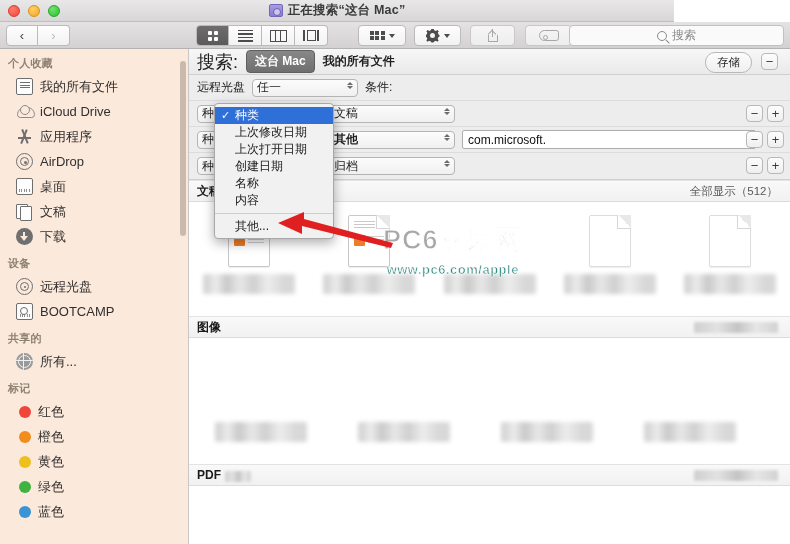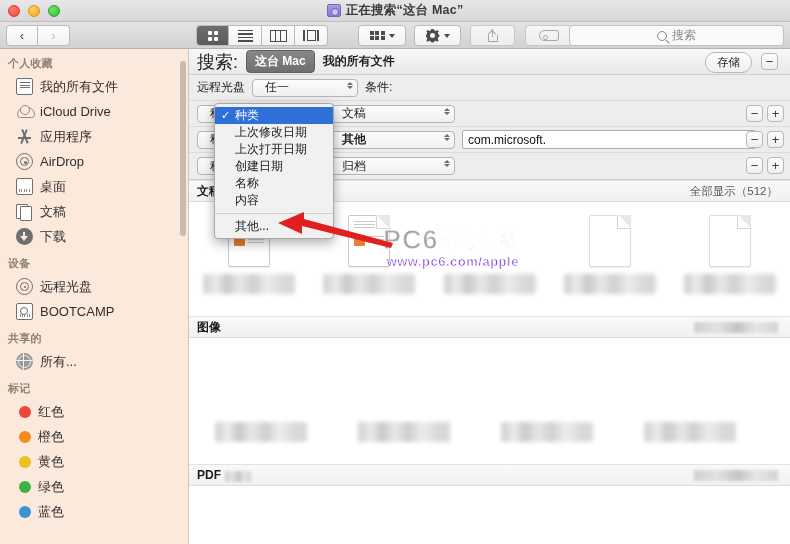--- a/index.html
+++ b/index.html
@@ -7,21 +7,21 @@
     width: 790px; height: 544px;
     font-family: "Liberation Sans", "DejaVu Sans", sans-serif;
     overflow: hidden;
     background: #fff;
     -webkit-font-smoothing: antialiased;
   }
   .window { position: relative; width: 790px; height: 544px; overflow: hidden; }
 
   
   .titlebar {
-    position: absolute; top: 0; left: 0; width: 790px; height: 22px;
+    position: absolute; top: 0; left: 0; width: 674px; height: 22px;
     background: linear-gradient(to bottom, #e9e8e8 0%, #d8d6d6 100%);
     border-bottom: 1px solid #bfbdbd;
     display: flex; align-items: center; justify-content: center;
   }
   .traffic { position: absolute; left: 8px; top: 5px; display: flex; gap: 8px; }
   .tl { width: 12px; height: 12px; border-radius: 50%; }
   .tl.red { background: radial-gradient(circle at 35% 30%, #ff7b70, #f0463a); border: 1px solid #d63c30; }
   .tl.yellow { background: radial-gradient(circle at 35% 30%, #ffd066, #f5a623); border: 1px solid #d79317; }
   .tl.green { background: radial-gradient(circle at 35% 30%, #76e06b, #28c231); border: 1px solid #23a62b; }
   .title-wrap { display: flex; align-items: center; gap: 5px; }
@@ -219,21 +219,21 @@
   .crit-row {
     height: 26px; display: flex; align-items: center; gap: 7px; padding-left: 8px;
     position: relative; border-bottom: 1px solid #dcdcdc;
   }
   .crit-row:last-child { border-bottom: none; }
   .crit-label { font-size: 12px; color: #1f1f1f; }
   .popup {
     background: linear-gradient(to bottom, #fcfcfc, #f0f0f0);
     border: 1px solid #b6b4b4; border-radius: 4px;
     height: 18px; display: flex; align-items: center;
-    font-size: 12px; color: #1f1f1f; padding: 0 16px 0 12px; position: relative;
+    font-size: 12px; color: #1f1f1f; padding: 0 16px 0 4px; position: relative;
   }
   .popup .stepper {
     position: absolute; right: 4px; top: 2px; display: flex; flex-direction: column; gap: 1px;
   }
   .popup .stepper i { width: 0; height: 0; border-left: 3px solid transparent; border-right: 3px solid transparent; }
   .popup .stepper i.up { border-bottom: 3.5px solid #6d6b6b; }
   .popup .stepper i.dn { border-top: 3.5px solid #6d6b6b; }
   .text-input {
     background: #fff; border: 1px solid #aeacac; border-radius: 2px; height: 19px;
     font-size: 12px; color: #111; display: flex; align-items: center; padding: 0 5px;
@@ -296,22 +296,22 @@
   
   .arrow { position: absolute; left: 278px; top: 212px; width: 115px; height: 36px; z-index: 60; }
 
   
   .watermark {
     position: absolute; left: 383px; top: 227px; z-index: 40;
     text-align: center; pointer-events: none; opacity: 0.85;
   }
   .wm1 { font-size: 27px; font-weight: bold; color: #9a9a9a;
     -webkit-text-stroke: 1px #ffffff; letter-spacing: 1px; line-height: 1; }
-  .wm2 { font-size: 13px; font-weight: bold; color: #6d28d9;
-    -webkit-text-stroke: 0.6px #ffffff; letter-spacing: 0.5px; margin-top: 0; text-align: center; }
+  .wm2 { font-size: 13px; font-weight: bold; color: #0f766e;
+    -webkit-text-stroke: 0.6px #ffffff; letter-spacing: 0.5px; margin-top: 8px; text-align: center; }
 </style>
 </head>
 <body>
 
 <div class="window">
 
   <div class="titlebar">
     <div class="traffic">
       <div class="tl red"></div>
       <div class="tl yellow"></div>

